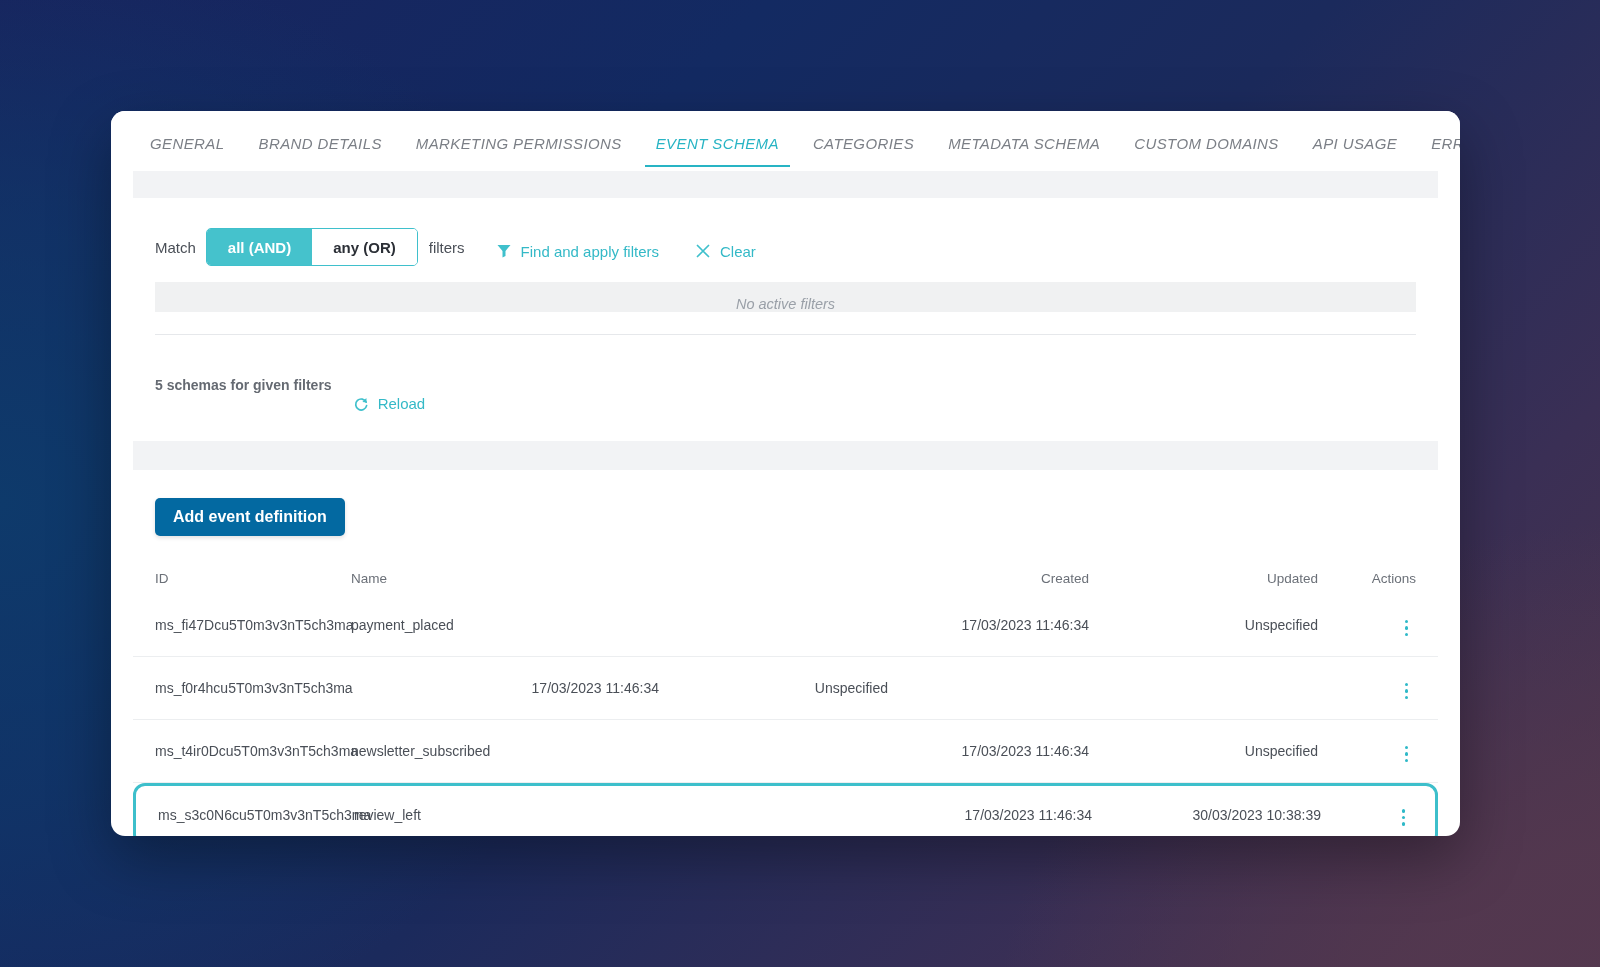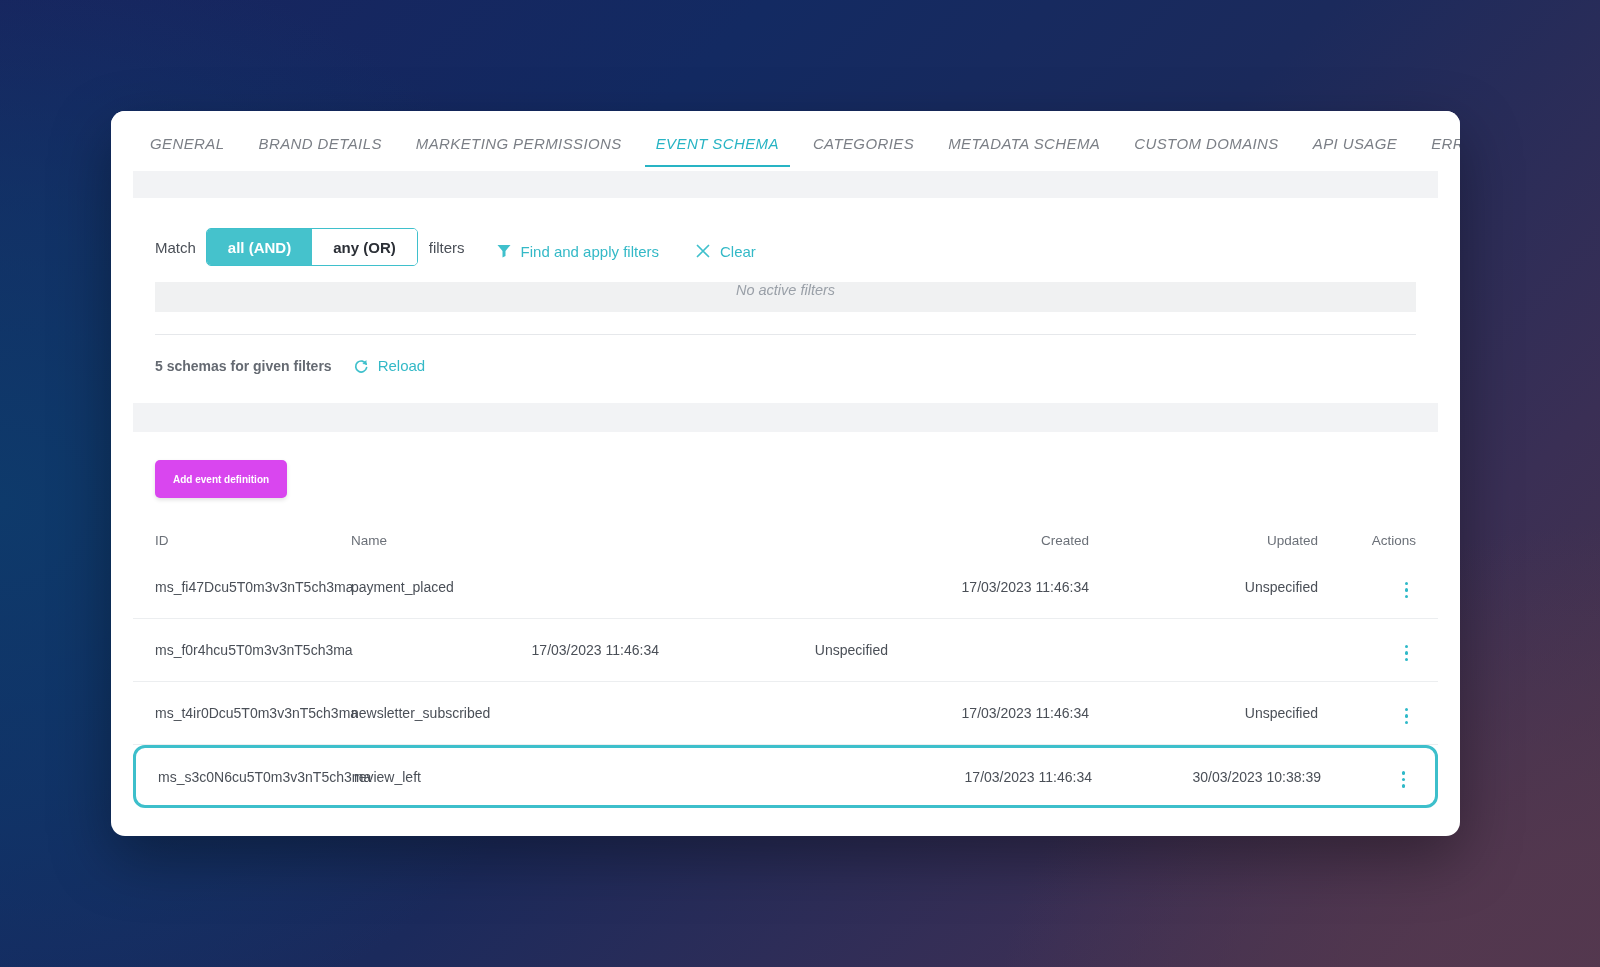--- a/index.html
+++ b/index.html
@@ -128,21 +128,21 @@
     margin-top: 8px;
   }
   #clear-action { margin-left: 36px; }
 
   
   #no-filters-bar {
     margin: 10px 44px 0 44px;
     height: 30px;
     background: #f0f1f2;
     display: flex;
-    align-items: flex-start;
+    align-items: flex-end;
     justify-content: center;
     font-size: 14.5px;
     font-style: italic;
     color: #9aa0a8;
   }
   #divider-1 {
     margin: 22px 44px 0 44px;
     border-top: 1px solid #e6e8eb;
   }
 
@@ -161,32 +161,33 @@
     display: flex;
     align-items: center;
     gap: 9px;
     margin-left: 21px;
     color: #34b9c7;
     font-size: 15px;
     cursor: pointer;
     background: none;
     border: none;
     font-family: inherit;
+    margin-top: 38px;
   }
 
   
   #add-button {
     margin: 28px 0 0 44px;
-    background: #d946ef;
+    background: #0369a1;
     color: #fff;
     border: none;
     border-radius: 5px;
     height: 38px;
     padding: 0 18px;
-    font-size: 10px;
+    font-size: 16px;
     font-weight: bold;
     cursor: pointer;
     font-family: inherit;
     box-shadow: 0 2px 4px rgba(0,0,0,0.12);
   }
 
   
   #table { margin: 26px 22px 0 22px; }
   .trow {
     display: flex;

